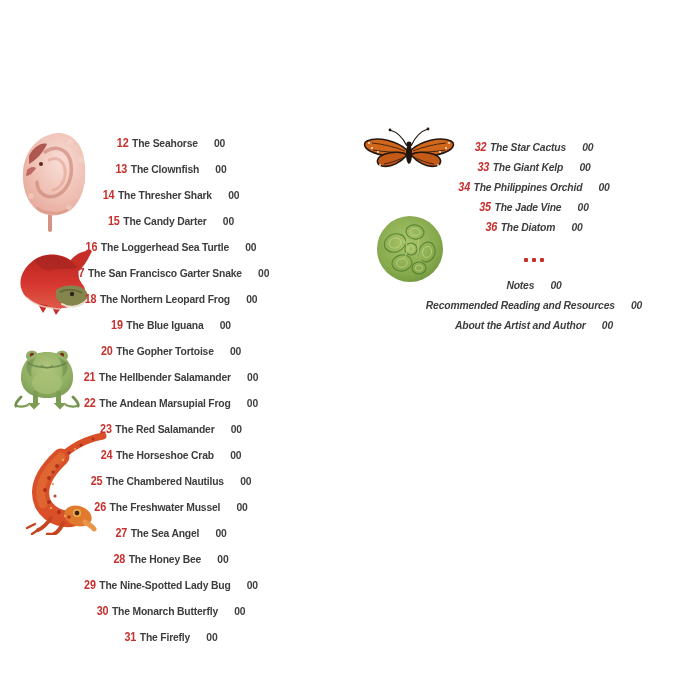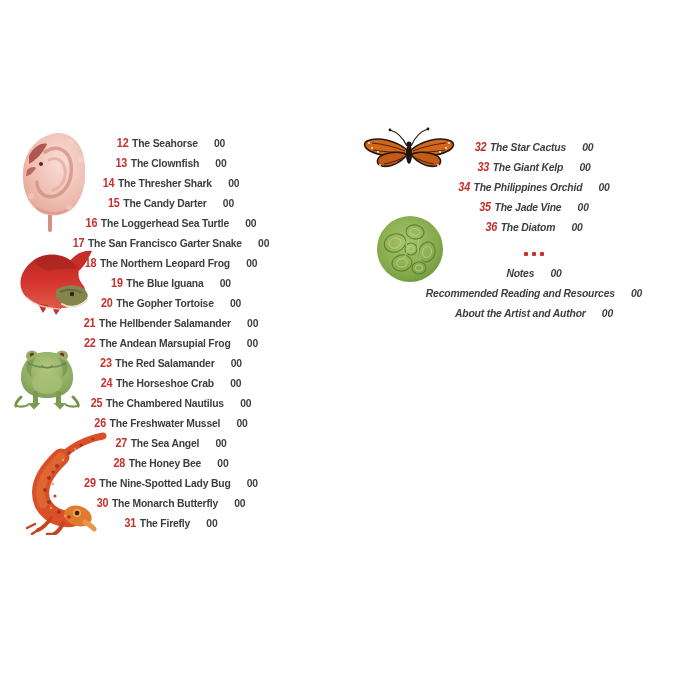--- a/index.html
+++ b/index.html
@@ -3,21 +3,21 @@
 <meta charset="utf-8">
 <style>
   html,body{margin:0;padding:0;background:#ffffff;}
   .page{
     position:relative;
     width:700px;height:700px;
     background:var(--bg,#ffffff);
     overflow:hidden;
     font-family:"Liberation Sans","DejaVu Sans",sans-serif;
   }
-  .col{position:absolute;display:flex;flex-direction:column;}
+  .col{position:absolute;display:flex;flex-direction:column;gap:6px;}
   .col-left{left:21px;top:133px;width:300px;}
   .col-right{left:384px;top:137px;width:300px;font-style:italic;}
   .row{
     height:20px;display:flex;align-items:center;justify-content:center;
     gap:4px;font-weight:700;white-space:nowrap;
     transform:scaleX(.9);transform-origin:50% 50%;
     letter-spacing:-.2px;
   }
   .num{color:var(--red,#c7302d);font-size:12px;}
   .title{color:var(--text,#3d3d3d);font-size:11.5px;}

